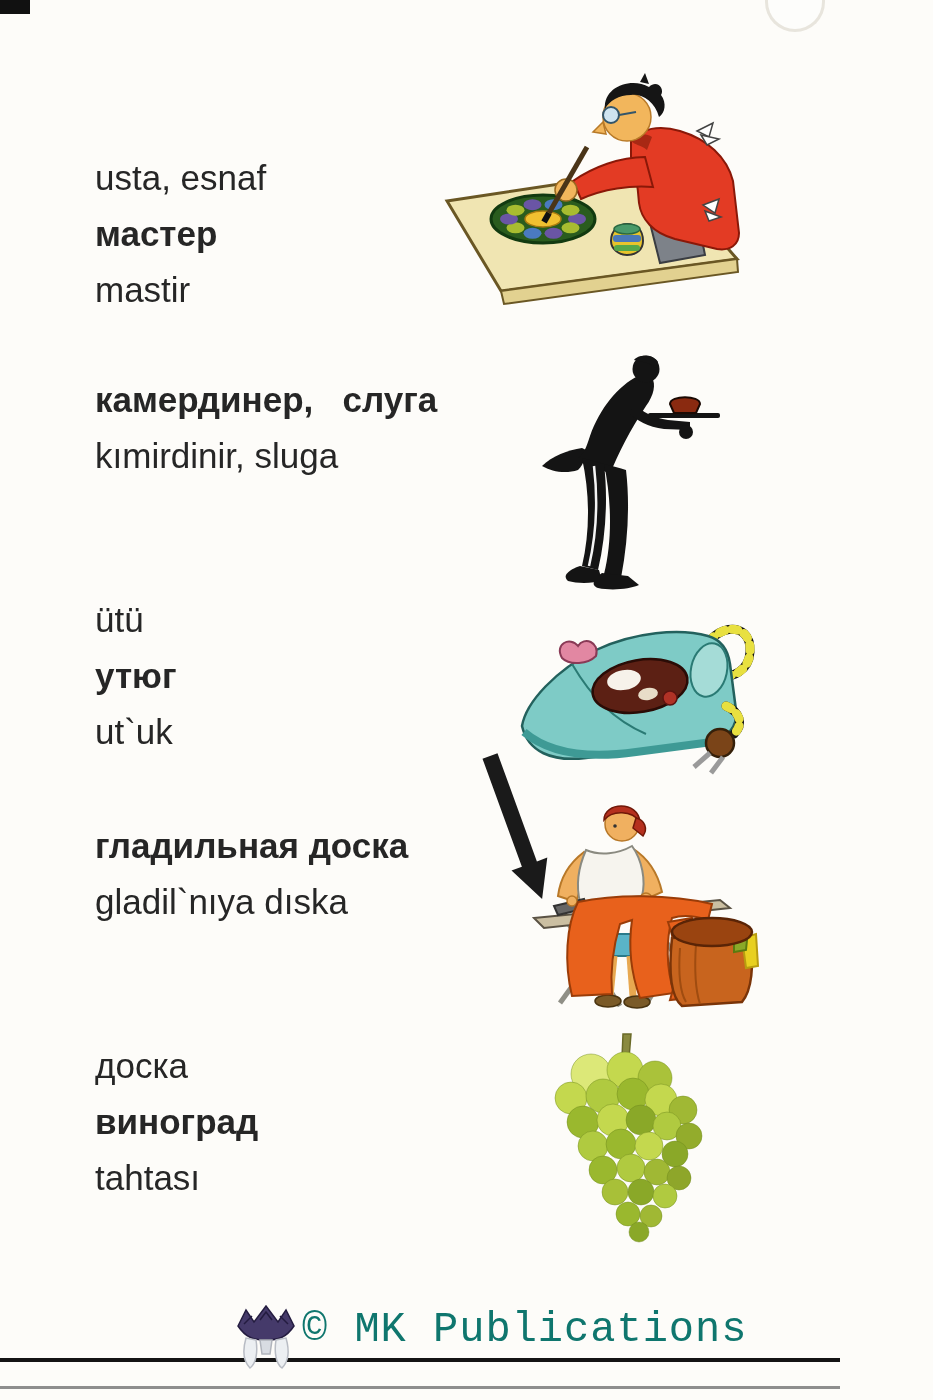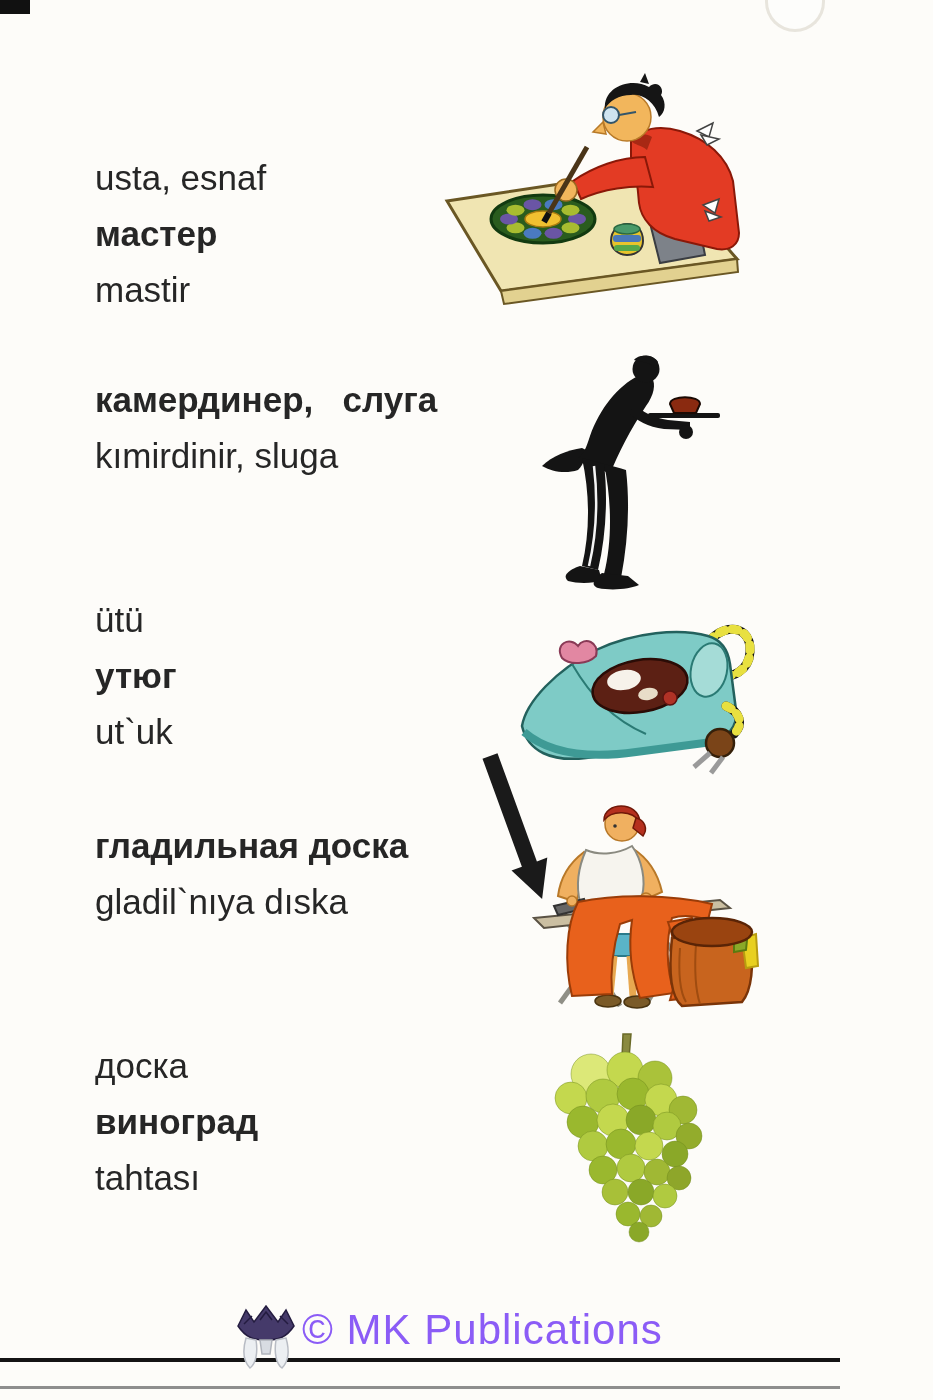--- a/index.html
+++ b/index.html
@@ -20,22 +20,22 @@
   .turkish { font-weight:400; }
   .russian { font-weight:700; white-space:pre-wrap; }
   .translit { }
   .translit.upright { font-style:normal; }
 
   .illu { position:absolute; }
   svg .grape { stroke:#6f8a1c; stroke-opacity:.45; stroke-width:1; }
 
   
   .footer-logo { position:absolute; left:232px; top:1300px; width:68px; height:72px; }
-  .copyright { position:absolute; left:302px; top:1306px; font-family:Liberation Sans, sans-serif;
-    font-size:42px; letter-spacing:1px; color:#8b5cf6; }
+  .copyright { position:absolute; left:302px; top:1306px; font-family:Liberation Mono, monospace;
+    font-size:42px; letter-spacing:1px; color:#0f766e; }
 </style>
 </head>
 <body>
 
 <div id="page">
 
   <div class="card-outline"></div>
   <div class="punch-notch"></div>
   <div class="corner-mark"></div>
 

